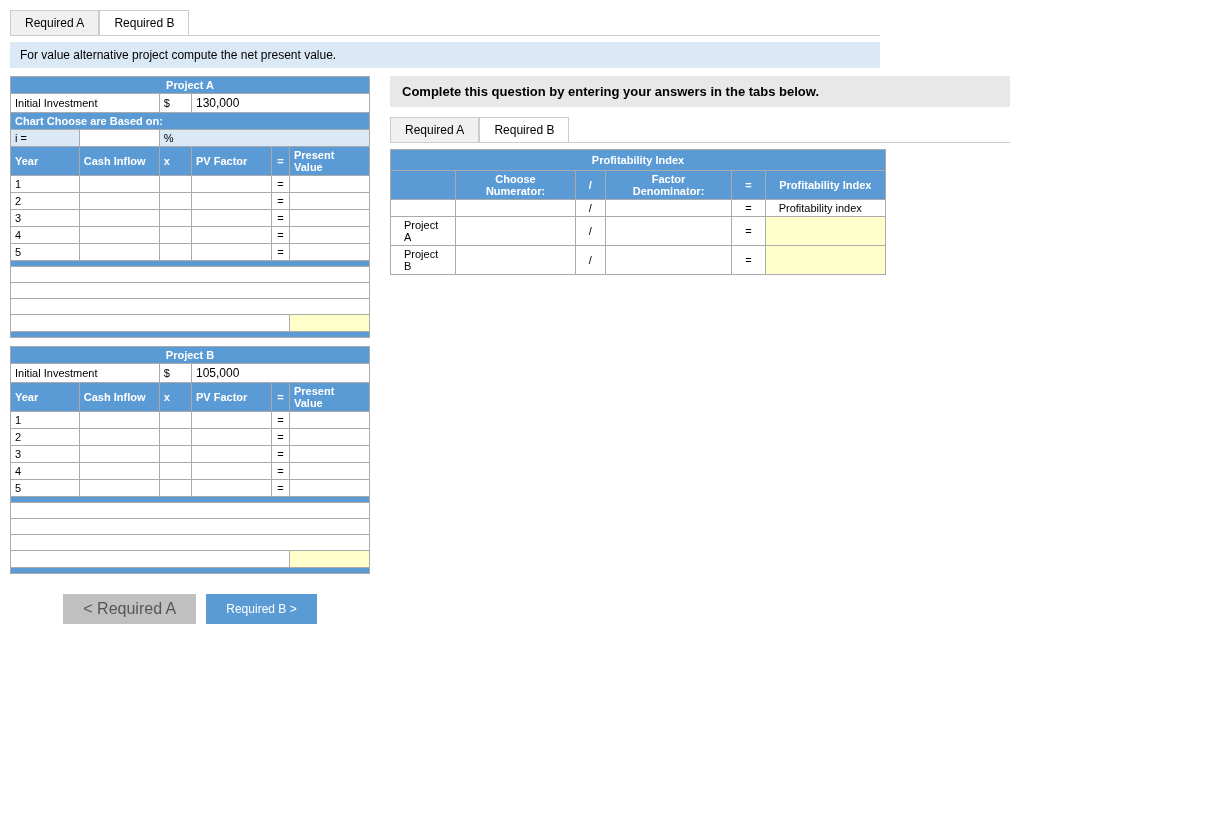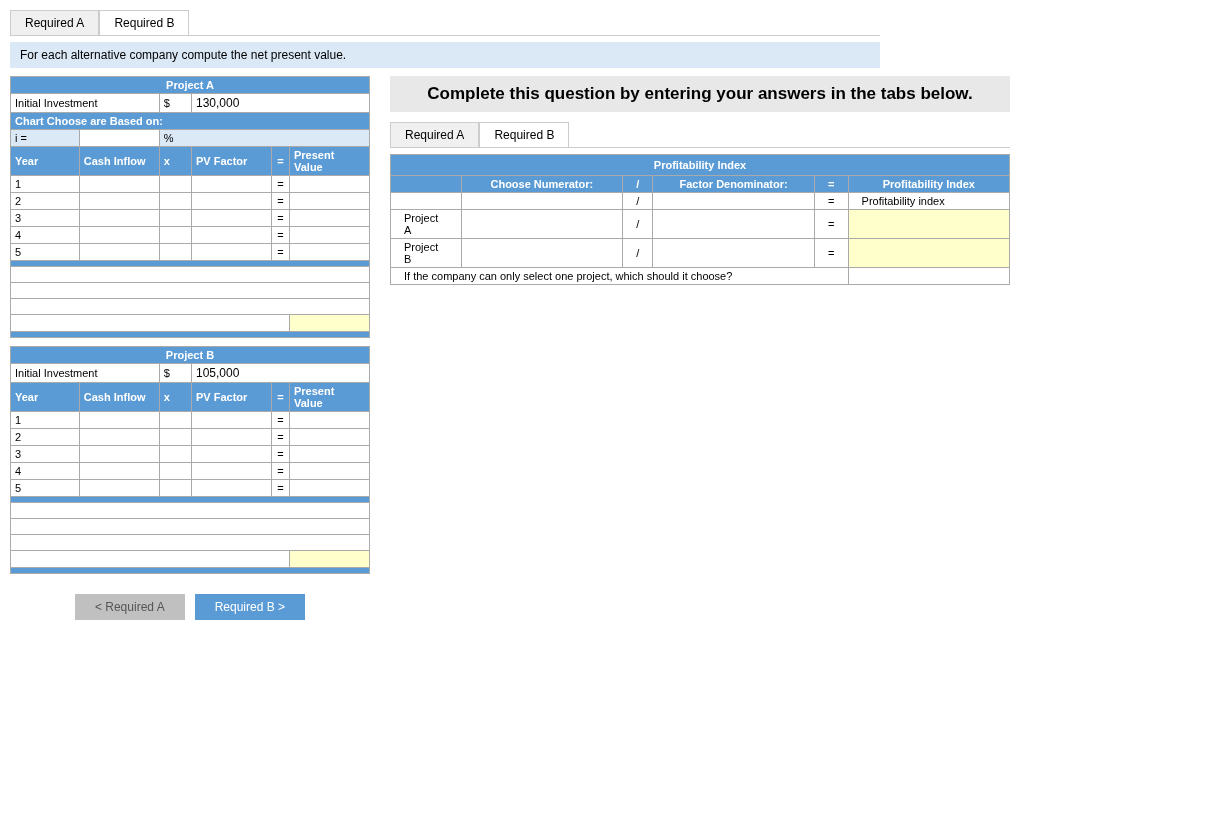--- a/index.html
+++ b/index.html
@@ -82,25 +82,24 @@
       background: #ffffcc;
     }
     .eq-cell { text-align: center; width: 18px; }
 
     
     .right-panel { flex: 1; }
 
     .complete-banner {
       background: #e8e8e8;
       padding: 8px 12px;
-      font-size: 17px;
+      font-size: 13px;
       font-weight: bold;
       margin-bottom: 10px;
       width: 620px;
-      text-align: center;
     }
 
     
     .inner-tabs { display: flex; margin-bottom: 0; }
     .inner-tab {
       padding: 5px 14px;
       border: 1px solid #ccc;
       background: #f0f0f0;
       cursor: pointer;
       border-bottom: none;
@@ -118,21 +117,21 @@
       background: #dbe9f7;
       padding: 6px 10px;
       font-size: 12px;
       margin-bottom: 8px;
       width: 620px;
     }
 
     
     .pi-table {
       border-collapse: collapse;
-      width: 620px;
+      width: 496px;
       margin-bottom: 18px;
     }
     .pi-table td, .pi-table th {
       border: 1px solid #aaa;
       padding: 2px 13px;
       font-size: 11px;
     }
     .pi-header-row {
       background: #5b9bd5;
       color: #fff;
@@ -159,21 +158,21 @@
       display: flex;
       gap: 10px;
       margin-top: 20px;
       justify-content: center;
       width: 360px;
     }
     .btn-prev {
       background: #c0c0c0;
       border: none;
       padding: 6px 20px;
-      font-size: 12px;
+      font-size: 16px;
       cursor: pointer;
       color: #555;
     }
     .btn-next {
       background: #5b9bd5;
       border: none;
       padding: 6px 20px;
       font-size: 12px;
       cursor: pointer;
       color: #fff;
@@ -183,21 +182,21 @@
   </style>
 </head>
 <body>
 
 <div class="tabs">
   <div class="tab">Required A</div>
   <div class="tab active">Required B</div>
 </div>
 <div class="tab-bar-line" style="width:870px;"></div>
 
-<div class="instruction-banner">For each alternative company compute the net present value.</div>
+<div class="instruction-banner">For value alternative project compute the net present value.</div>
 
 <div class="main-layout">
 
   <div class="left-panel">
 
     <table class="project-table">
       <thead>
         <tr>
           <td colspan="6" class="project-header">Project A</td>
         </tr>
@@ -420,20 +419,16 @@
           <td class="input-cell pi-yellow"><input class="pi-input" type="text" style="background: rgb(255, 255, 204);"></td>
         </tr>
         <tr>
           <td>Project B</td>
           <td class="input-cell"><input class="pi-input" type="text" style=""></td>
           <td style="text-align:center;">/</td>
           <td class="input-cell"><input class="pi-input" type="text" style=""></td>
           <td style="text-align:center;">=</td>
           <td class="input-cell pi-yellow"><input class="pi-input" type="text" style="background: rgb(255, 255, 204);"></td>
         </tr>
-        <tr>
-          <td colspan="5">If the company can only select one project, which should it choose?</td>
-          <td class="input-cell"><input class="pi-input" type="text" style=""></td>
-        </tr>
       </tbody>
     </table>
   </div>
 </div>
 
 </body></html>

